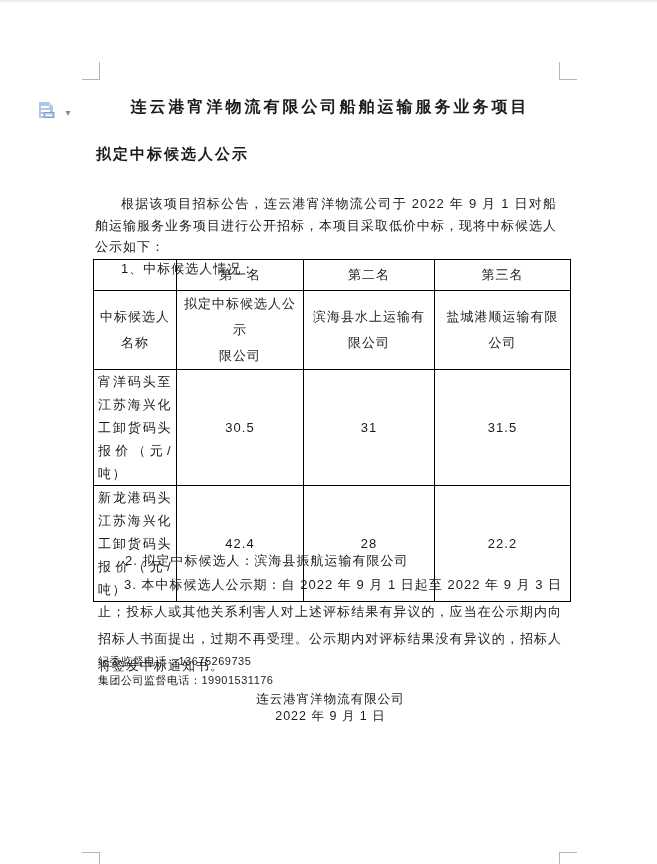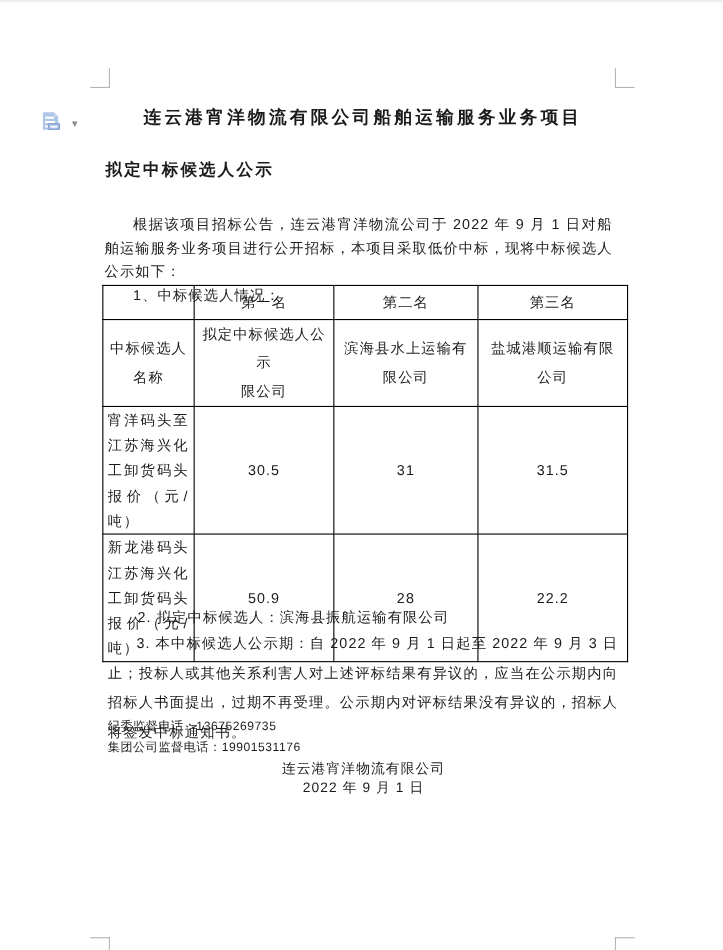--- a/index.html
+++ b/index.html
@@ -139,21 +139,21 @@
 公司</td>
     </tr>
     <tr class="price1">
       <td class="rowlabel">宵洋码头至江苏海兴化工卸货码头报价（元/吨）</td>
       <td>30.5</td>
       <td>31</td>
       <td>31.5</td>
     </tr>
     <tr class="price2">
       <td class="rowlabel">新龙港码头江苏海兴化工卸货码头报价（元/吨）</td>
-      <td>50.9</td>
+      <td>42.4</td>
       <td>28</td>
       <td>22.2</td>
     </tr>
   </tbody>
     </table>
 
   <div class="item2">2. 拟定中标候选人：滨海县振航运输有限公司</div>
   <div class="para3">3. 本中标候选人公示期：自 2022 年 9 月 1 日起至 2022 年 9 月 3 日止；投标人或其他关系利害人对上述评标结果有异议的，应当在公示期内向招标人书面提出，过期不再受理。公示期内对评标结果没有异议的，招标人将签发中标通知书。</div>
 
   <div class="phones">

